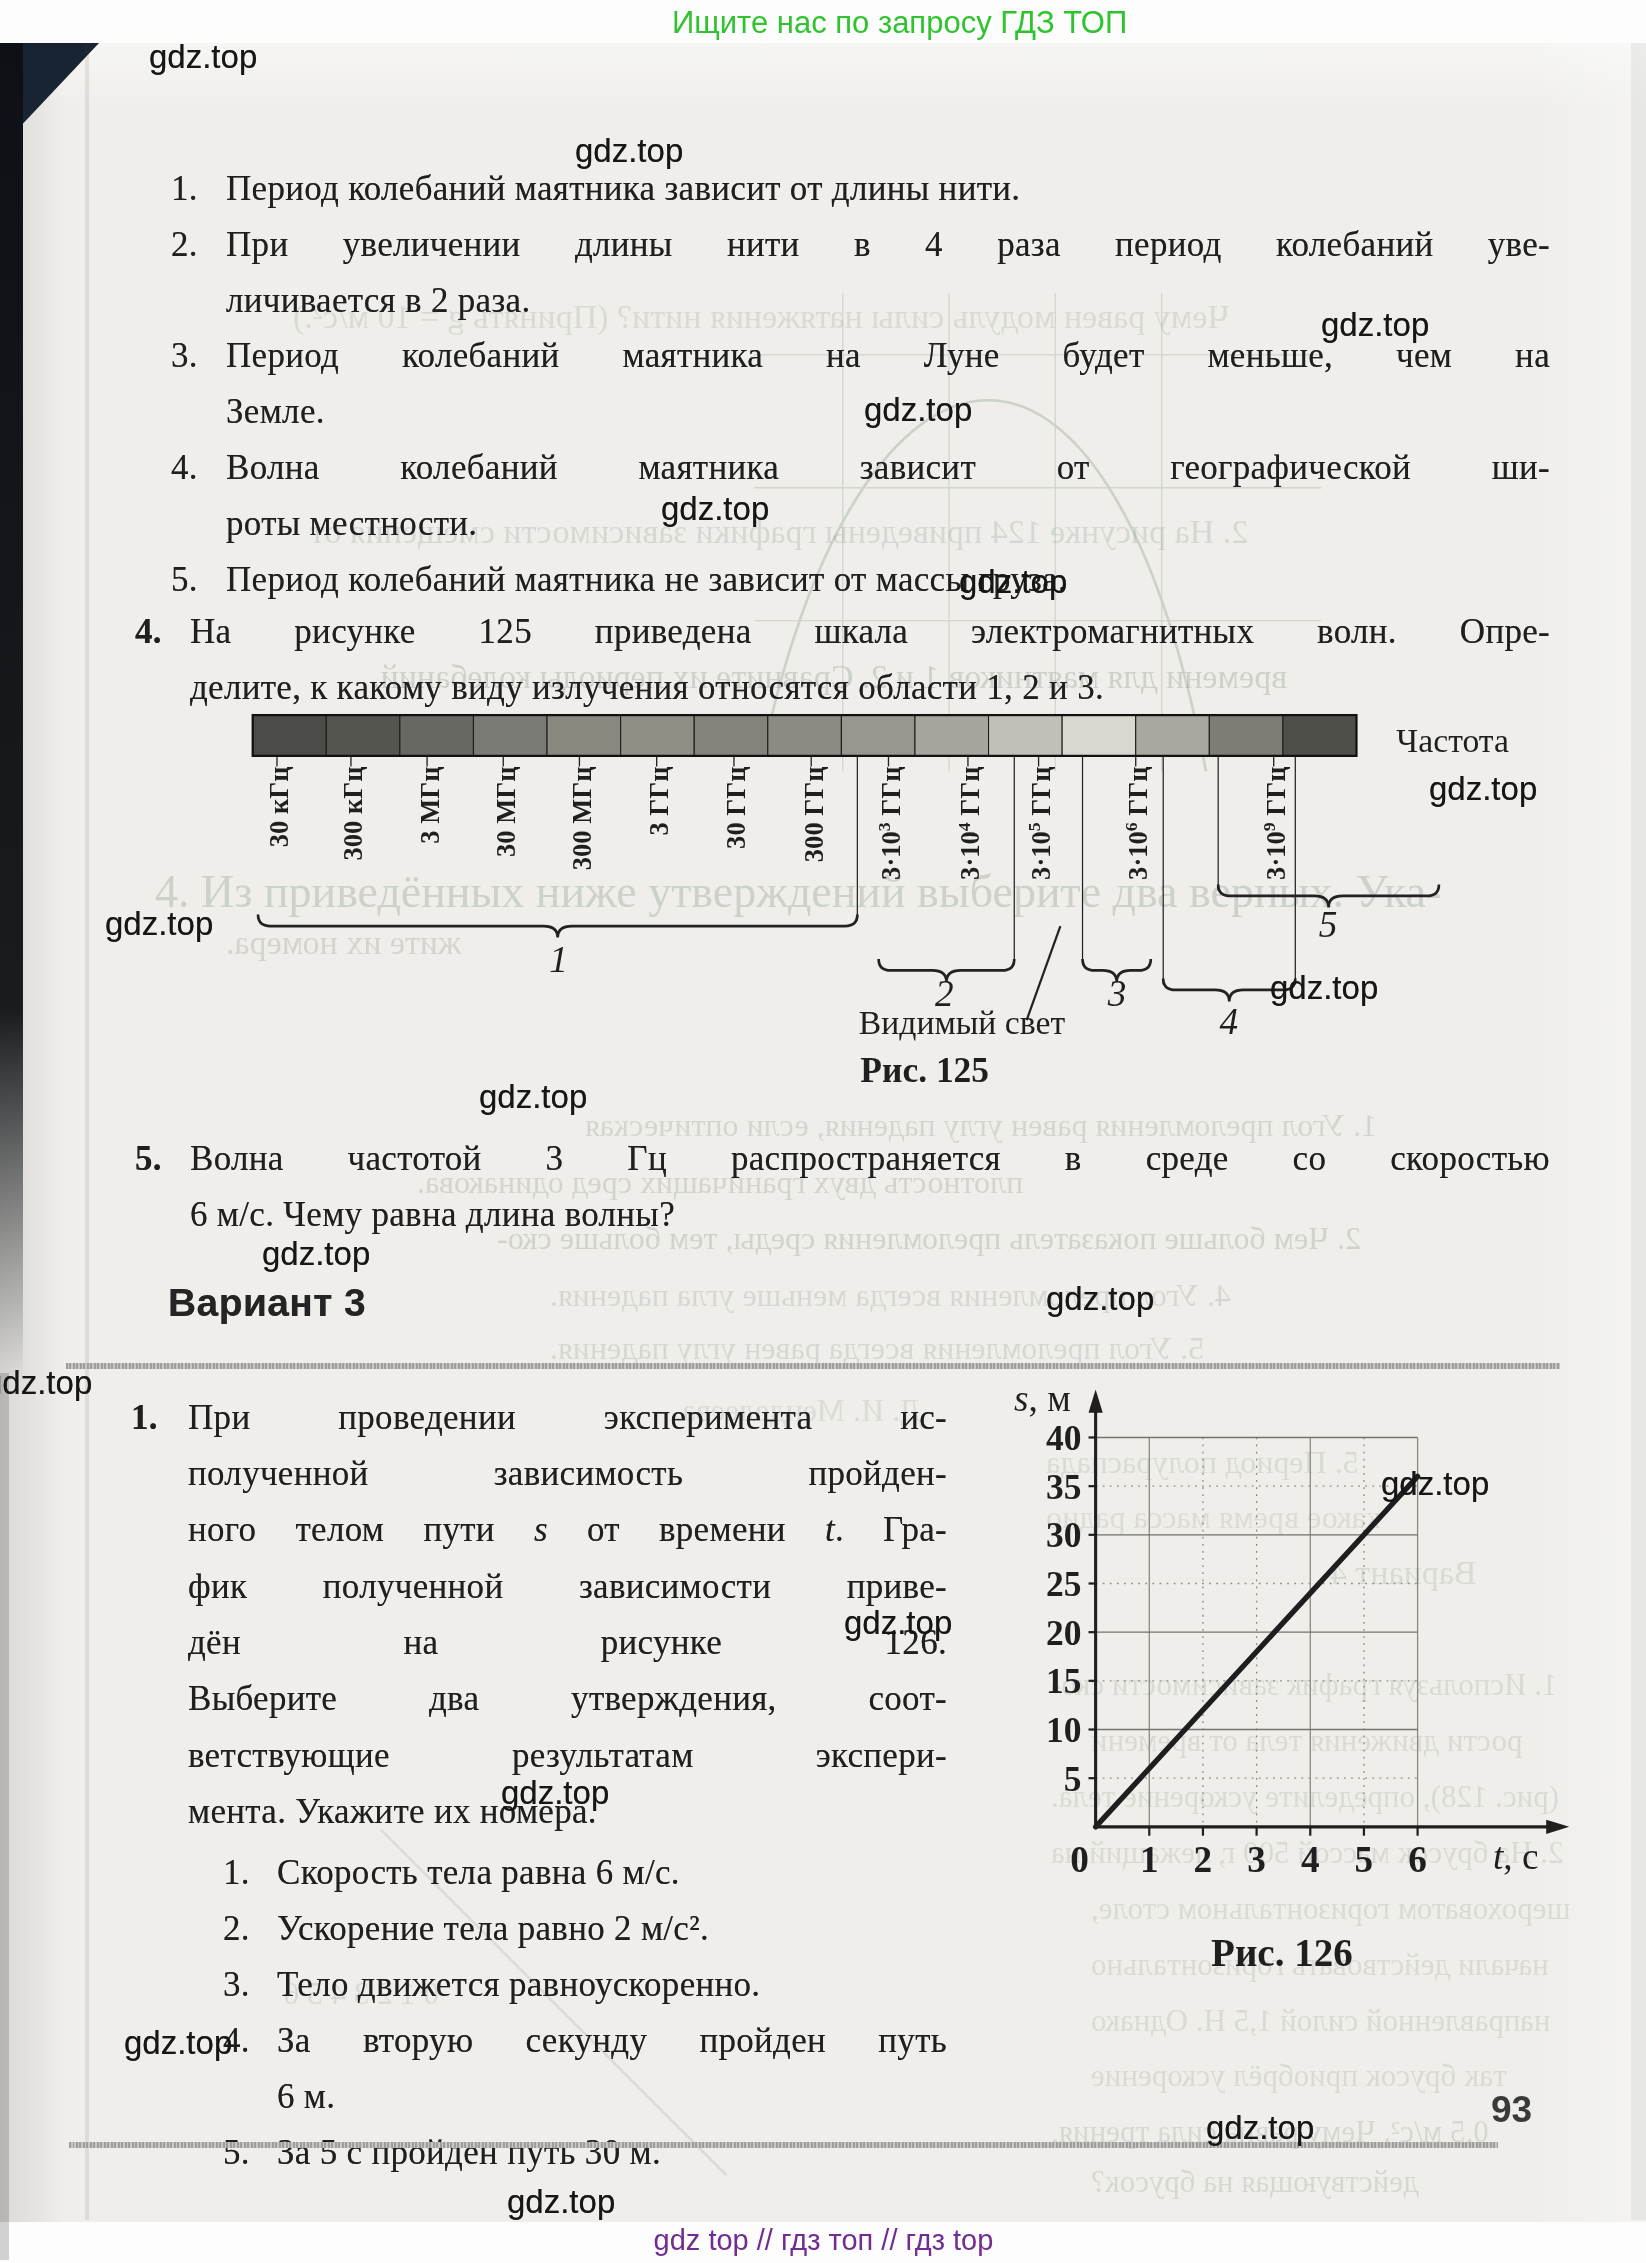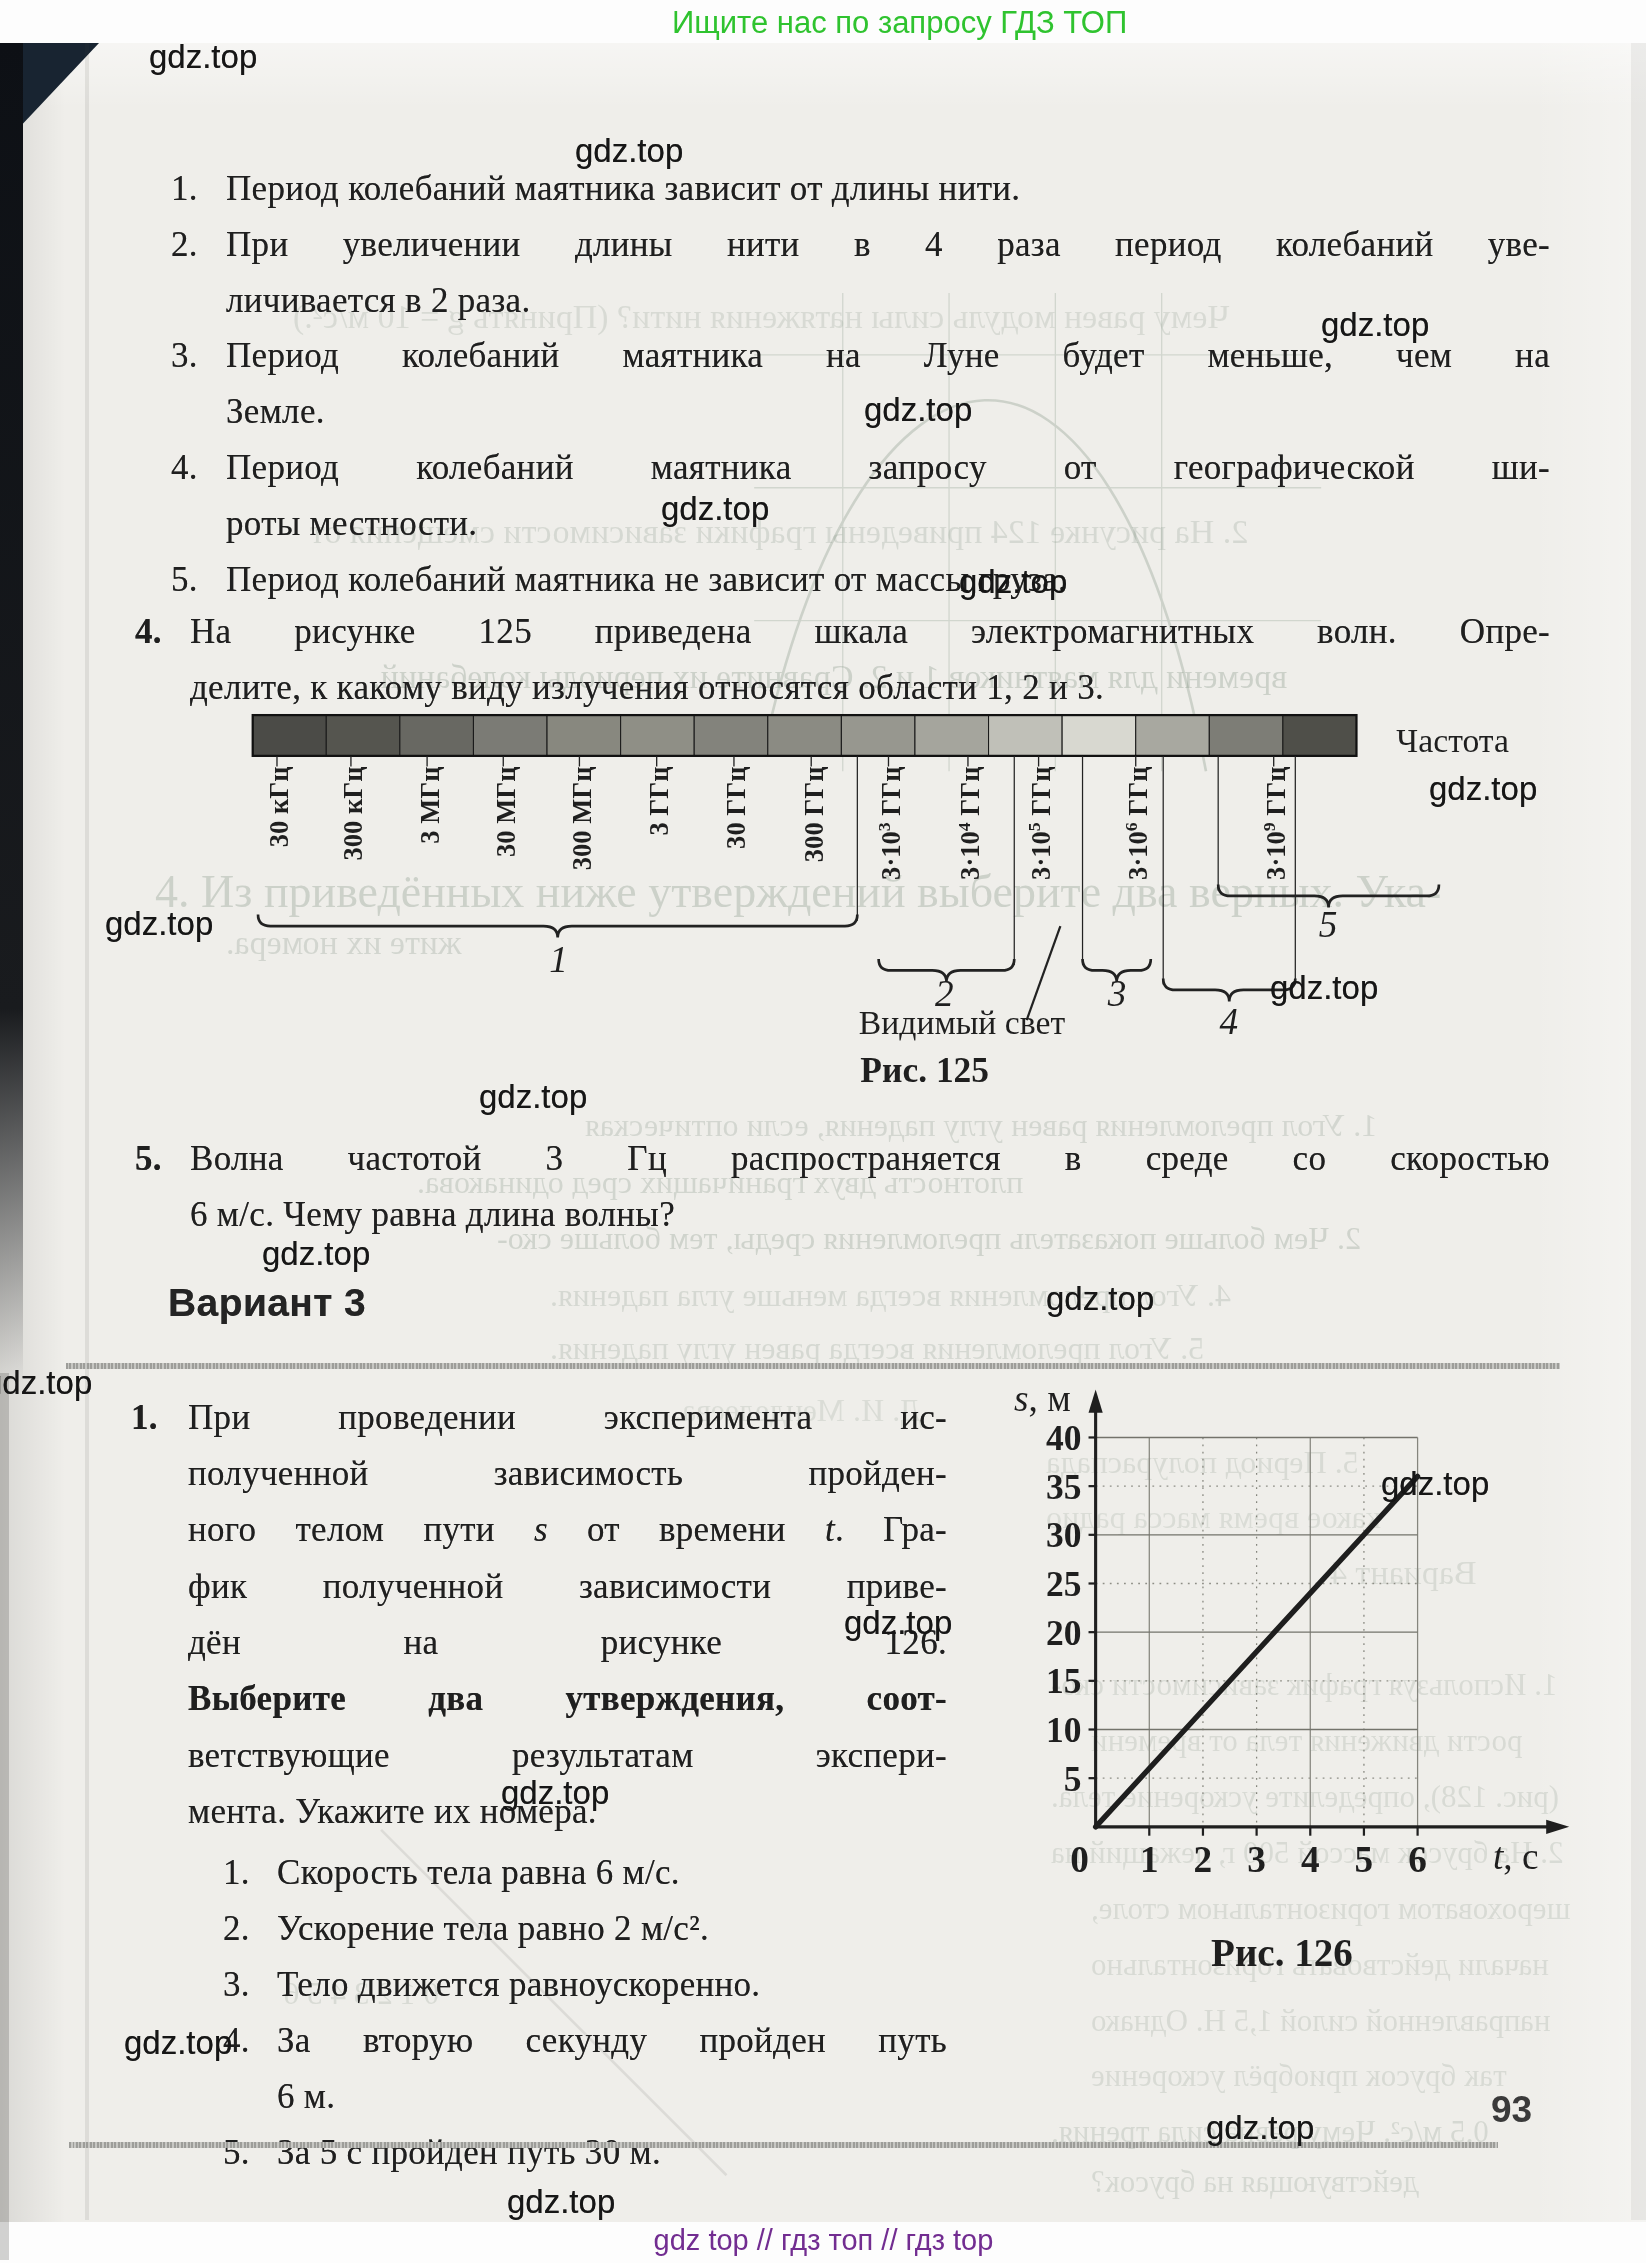--- a/index.html
+++ b/index.html
@@ -102,21 +102,21 @@
       <div id="oscList">
           <div class="txt" style="left: 171px; top: 126px;">1.</div>
           <div class="txt" style="left: 226px; top: 126px;">Период колебаний маятника зависит от длины нити.</div>
           <div class="txt" style="left: 171px; top: 182px;">2.</div>
           <div class="txt jl" style="left: 226px; top: 182px; width: 1324px;">При увеличении длины нити в 4 раза период колебаний уве-</div>
           <div class="txt" style="left: 226px; top: 238px;">личивается в 2 раза.</div>
           <div class="txt" style="left: 171px; top: 293px;">3.</div>
           <div class="txt jl" style="left: 226px; top: 293px; width: 1324px;">Период колебаний маятника на Луне будет меньше, чем на</div>
           <div class="txt" style="left: 226px; top: 349px;">Земле.</div>
           <div class="txt" style="left: 171px; top: 405px;">4.</div>
-          <div class="txt jl" style="left: 226px; top: 405px; width: 1324px;">Период колебаний маятника запросу от географической ши-</div>
+          <div class="txt jl" style="left: 226px; top: 405px; width: 1324px;">Волна колебаний маятника зависит от географической ши-</div>
           <div class="txt" style="left: 226px; top: 461px;">роты местности.</div>
           <div class="txt" style="left: 171px; top: 517px;">5.</div>
           <div class="txt" style="left: 226px; top: 517px;">Период колебаний маятника не зависит от массы груза.</div>
         </div>
       <div id="q4">
           <div class="txt bold" style="left: 135px; top: 569px;">4.</div>
           <div class="txt jl" style="left: 190px; top: 569px; width: 1360px;">На рисунке 125 приведена шкала электромагнитных волн. Опре-</div>
           <div class="txt" style="left: 190px; top: 625px;">делите, к какому виду излучения относятся области 1, 2 и 3.</div>
         </div>
       <div id="fig125" style="top: 665px;"><svg width="1454" height="383" viewBox="0 0 1640 432">
@@ -190,21 +190,21 @@
         </div>
       <div class="txt heading" style="left: 168px; top: 1238px;">Вариант 3</div>
       <div class="divider" style="left: 66px; top: 1320px; width: 1494px;"></div>
       <div id="q1">
           <div class="txt bold" style="left: 131px; top: 1355px;">1.</div>
           <div class="txt jl" style="left: 188px; top: 1355px; width: 759px;">При проведении эксперимента ис-</div>
           <div class="txt jl" style="left: 188px; top: 1411px; width: 759px;">полученной зависимость пройден-</div>
           <div class="txt jl" style="left: 188px; top: 1467px; width: 759px;">ного телом пути <i>s</i> от времени <i>t</i>. Гра-</div>
           <div class="txt jl" style="left: 188px; top: 1524px; width: 759px;">фик полученной зависимости приве-</div>
           <div class="txt jl" style="left: 188px; top: 1580px; width: 759px;">дён на рисунке 126.</div>
-          <div class="txt jl" style="left: 188px; top: 1636px; width: 759px; font-weight: bold;">Выберите два утверждения, соот-</div>
+          <div class="txt jl" style="left: 188px; top: 1636px; width: 759px;">Выберите два утверждения, соот-</div>
           <div class="txt jl" style="left: 188px; top: 1693px; width: 759px;">ветствующие результатам экспери-</div>
           <div class="txt" style="left: 188px; top: 1749px; text-align: center;">мента. Укажите их номера.</div>
           <div class="txt" style="left: 223px; top: 1810px;">1.</div>
           <div class="txt" style="left: 277px; top: 1810px;">Скорость тела равна 6 м/с.</div>
           <div class="txt" style="left: 223px; top: 1866px;">2.</div>
           <div class="txt" style="left: 277px; top: 1866px;">Ускорение тела равно 2 м/с².</div>
           <div class="txt" style="left: 223px; top: 1922px;">3.</div>
           <div class="txt" style="left: 277px; top: 1922px;">Тело движется равноускоренно.</div>
           <div class="txt" style="left: 223px; top: 1978px;">4.</div>
           <div class="txt jl" style="left: 277px; top: 1978px; width: 670px;">За вторую секунду пройден путь</div>

